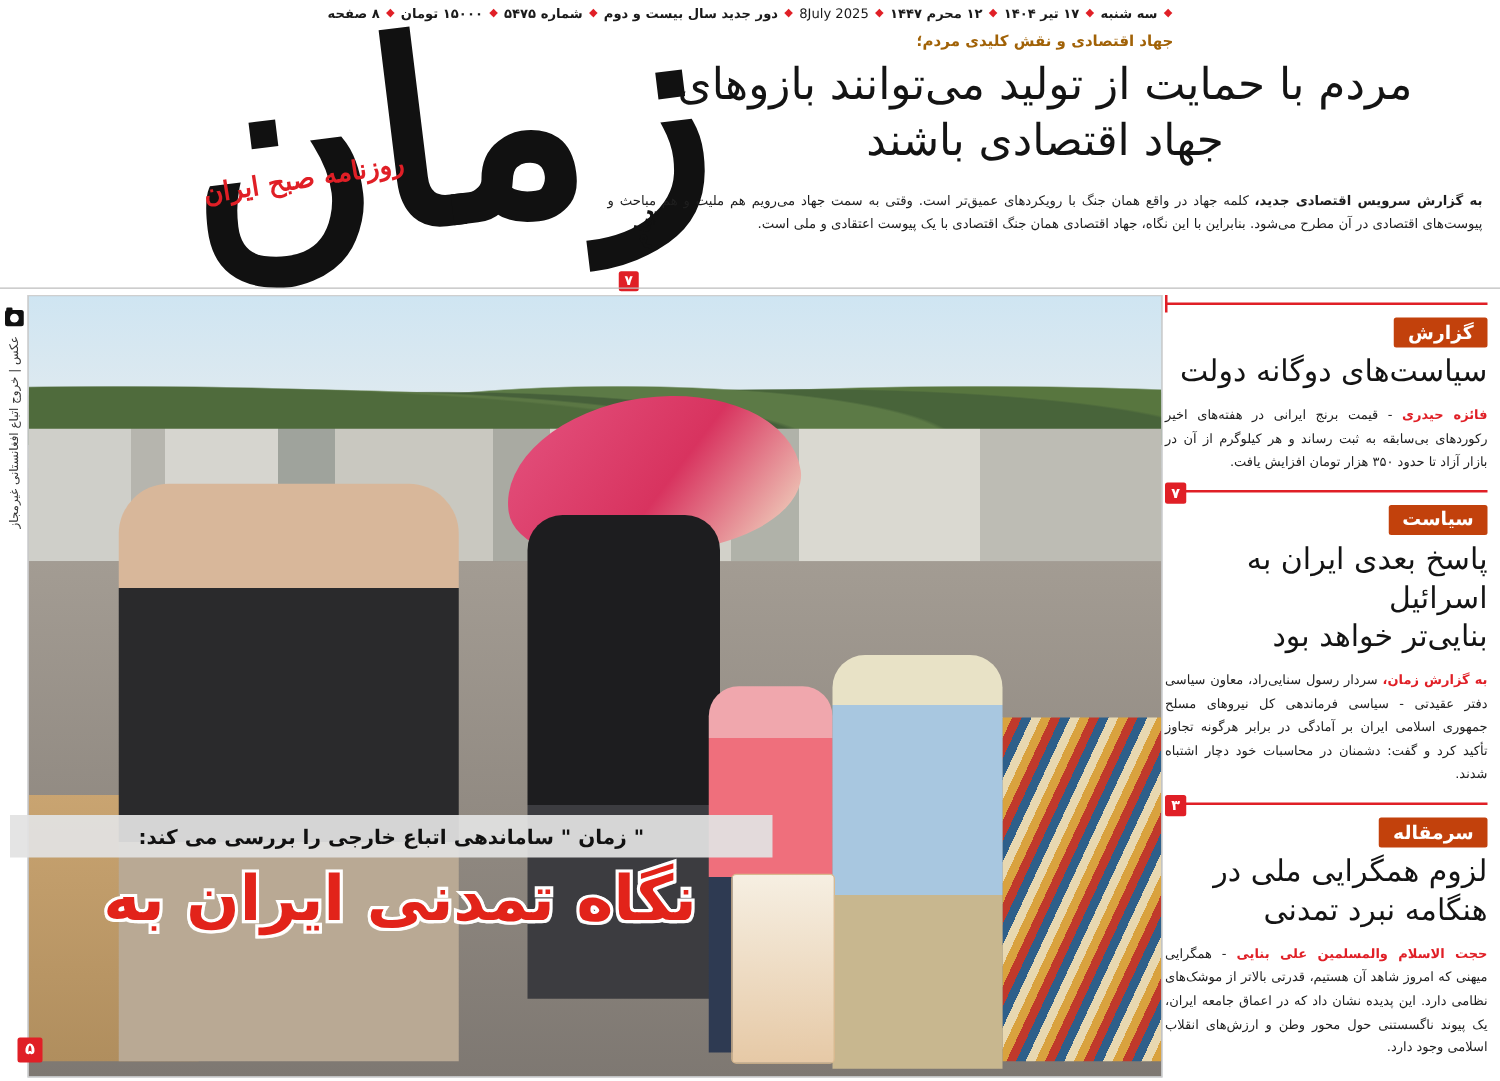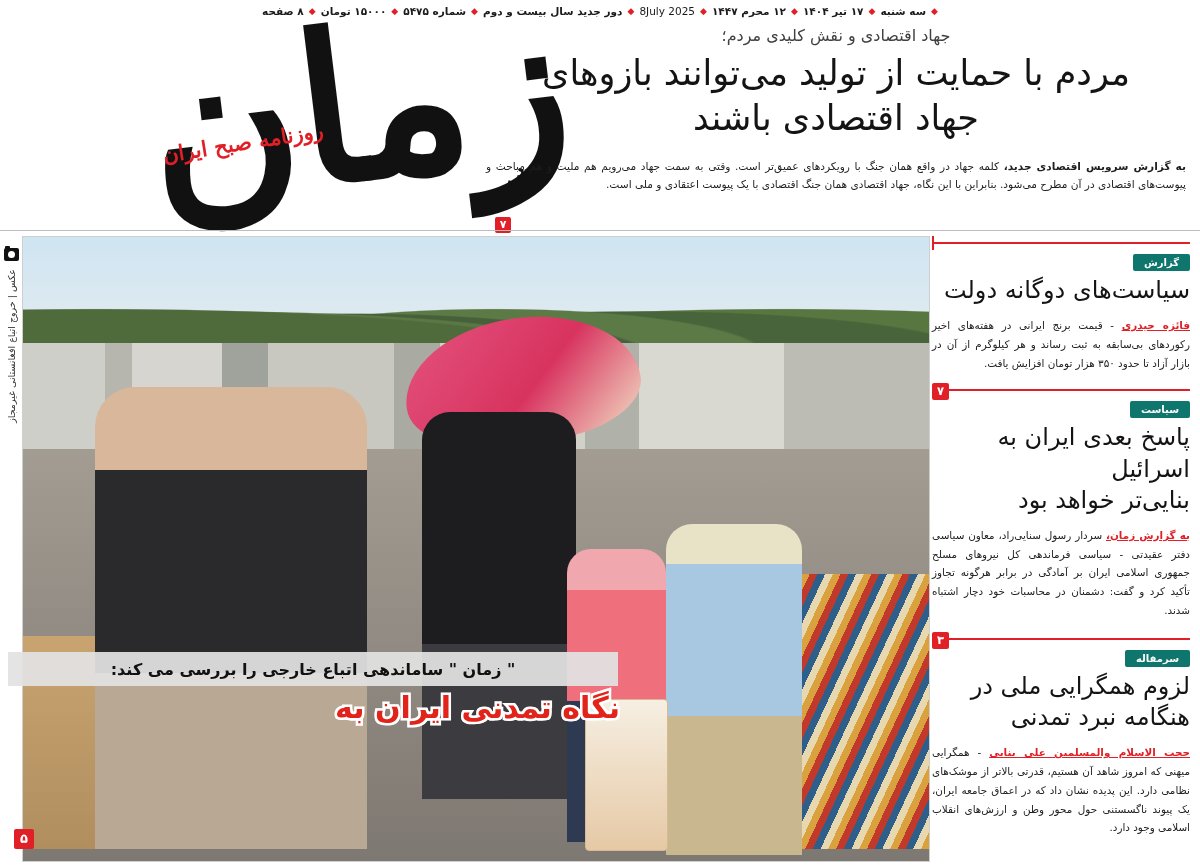--- a/index.html
+++ b/index.html
@@ -50,21 +50,21 @@
     font-size:17px;font-weight:bold;color:#111;
     transform:rotate(-78deg);transform-origin:left top;
     white-space:nowrap;
   }
 
   
   .lead{
     position:absolute;top:26px;right:14px;width:700px;text-align:center;
   }
   .lead-kicker{
-    font-size:16px;color:#404040;font-weight:400;margin-bottom:6px;
+    font-size:12px;color:#a16207;font-weight:700;margin-bottom:6px;
     letter-spacing:0;
   }
   .lead-title{
     font-size:35px;font-weight:normal;color:#141414;line-height:1.28;
     letter-spacing:-0.5px;
   }
   .lead-body{
     margin-top:16px;font-size:10.6px;line-height:1.75;color:#1e1e1e;
     text-align:justify;text-align-last:right;direction:rtl;
   }
@@ -192,22 +192,22 @@
   
   .ov-kicker{
     position:absolute;left:8px;top:652px;width:610px;height:34px;
     background:rgba(226,226,226,.93);
     display:flex;align-items:center;justify-content:center;
     font-size:16px;font-weight:bold;color:#111;
     direction:rtl;
   }
   .ov-title{
     position:absolute;left:20px;top:690px;width:600px;
-    direction:rtl;
-    font-size:30px;font-weight:bold;line-height:1.18;
+    text-align:center;direction:rtl;
+    font-size:50px;font-weight:bold;line-height:1.18;
     color:#e2231a;
     -webkit-text-stroke:5px #fff;
     paint-order:stroke fill;
     text-shadow:
       2px 2px 0 rgba(255,255,255,.9),
       -2px 2px 0 rgba(255,255,255,.9),
       2px -2px 0 rgba(255,255,255,.9),
       -2px -2px 0 rgba(255,255,255,.9);
   }
   .page-badge-bl{position:absolute;left:14px;top:828px;}
@@ -229,33 +229,33 @@
     position:absolute;left:0;top:0;width:2px;height:14px;background:#e01f26;
   }
   .sb-divider .pnum{
     position:absolute;left:0;top:-3px;
   }
   .sb-divider .pnum .badge-sq{width:17px;height:17px;line-height:17px;font-size:11.5px;}
   .sb-cat{
     display:flex;justify-content:flex-start;margin:4px 0 2px 0;
   }
   .sb-cat span{
-    background:#0f766e;color:#fff;font-size:10px;font-weight:bold;
+    background:#c2410c;color:#fff;font-size:15px;font-weight:bold;
     padding:2.5px 11px 3.5px 11px;border-radius:2px;letter-spacing:0;
   }
   .sb-title{
     font-size:24px;font-weight:normal;line-height:1.3;color:#141414;
     text-align:right;direction:rtl;margin:4px 0 10px 0;
   }
   .sb-title .hl{color:#e01f26;}
   .sb-body{
     font-size:10.4px;line-height:1.8;color:#222;
     text-align:justify;text-align-last:right;direction:rtl;
   }
-  .sb-body .byline{font-weight:bold;color:#e01f26;text-decoration:underline;}
+  .sb-body .byline{font-weight:bold;color:#e01f26;}
 
   
   .sp1{height:10px;}
   .sp2{height:12px;}
 </style>
 </head>
 <body>
 
 <div class="page">
 

